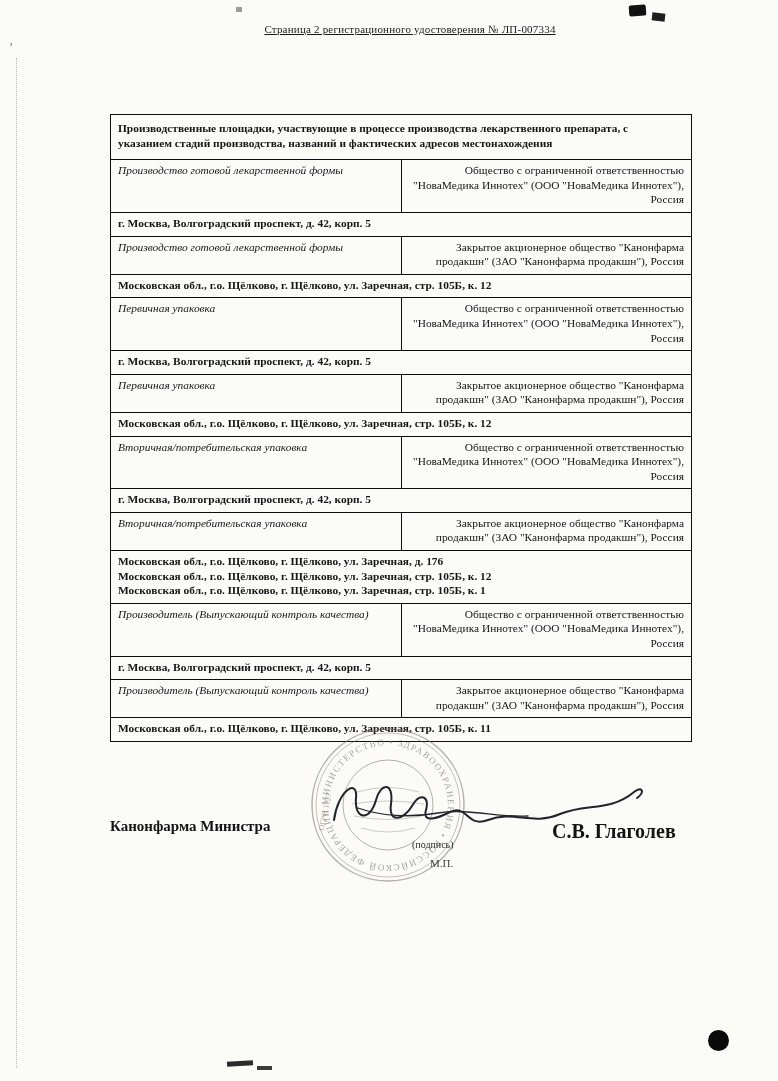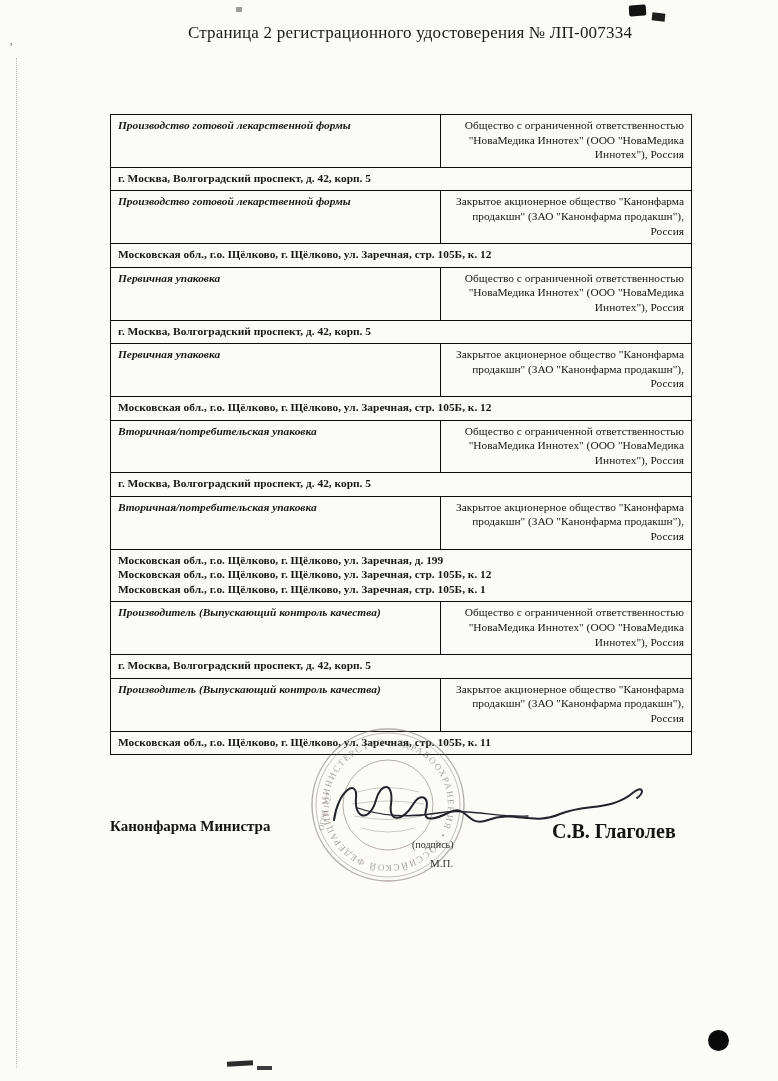--- a/index.html
+++ b/index.html
@@ -16,23 +16,24 @@
     color: #141414;
     overflow: hidden;
   }
 
   .doc-header {
     position: absolute;
     top: 23px;
     left: 60px;
     width: 700px;
     text-align: center;
-    font-size: 17px;
+    font-size: 11px;
     letter-spacing: 0.2px;
     color: #1a1a1a;
+    text-decoration: underline;
   }
 
   table.reg-table {
     position: absolute;
     left: 110px;
     top: 114px;
     width: 582px;
     border-collapse: collapse;
     table-layout: fixed;
     z-index: 1;
@@ -44,21 +45,21 @@
     line-height: 1.28;
     vertical-align: top;
     color: #161616;
   }
   td.title-cell {
     font-weight: 700;
     padding: 6px 7px 9px 7px;
   }
   td.stage-cell {
     width: 330px;
-    font-weight: 700;
+    font-weight: 400;
     font-style: italic;
     padding-bottom: 14px;
   }
   td.company-cell { font-weight: 400; text-align: right; }
   td.address-cell { font-weight: 700; }
 
   .minister-title {
     position: absolute;
     left: 110px;
     top: 818px;
@@ -139,20 +140,23 @@
   <div class="artifact a-top1"></div>
   <div class="artifact a-top2"></div>
   <div class="artifact a-top3"></div>
   <div class="left-dotted-line"></div>
   <span class="left-speck">‚</span>
 
   <div class="doc-header">Страница 2 регистрационного удостоверения № ЛП-007334</div>
 
   <table class="reg-table">
     <tbody>
+        <tr>
+      <td class="title-cell" colspan="2">Производственные площадки, участвующие в процессе производства лекарственного препарата, с указанием стадий производства, названий и фактических адресов местонахождения</td>
+    </tr>
 
     <tr>
       <td class="stage-cell">Производство готовой лекарственной формы</td>
       <td class="company-cell">Общество с ограниченной ответственностью "НоваМедика Иннотех" (ООО "НоваМедика Иннотех"), Россия</td>
     </tr>
     <tr>
       <td class="address-cell" colspan="2">г. Москва, Волгоградский проспект, д. 42, корп. 5</td>
     </tr>
 
     <tr>
@@ -186,21 +190,21 @@
     <tr>
       <td class="address-cell" colspan="2">г. Москва, Волгоградский проспект, д. 42, корп. 5</td>
     </tr>
 
     <tr>
       <td class="stage-cell">Вторичная/потребительская упаковка</td>
       <td class="company-cell">Закрытое акционерное общество "Канонфарма продакшн" (ЗАО "Канонфарма продакшн"), Россия</td>
     </tr>
     <tr>
       <td class="address-cell" colspan="2">
-        <div>Московская обл., г.о. Щёлково, г. Щёлково, ул. Заречная, д. 199</div>
+        <div>Московская обл., г.о. Щёлково, г. Щёлково, ул. Заречная, д. 176</div>
         <div>Московская обл., г.о. Щёлково, г. Щёлково, ул. Заречная, стр. 105Б, к. 12</div>
         <div>Московская обл., г.о. Щёлково, г. Щёлково, ул. Заречная, стр. 105Б, к. 1</div>
       </td>
     </tr>
 
     <tr>
       <td class="stage-cell">Производитель (Выпускающий контроль качества)</td>
       <td class="company-cell">Общество с ограниченной ответственностью "НоваМедика Иннотех" (ООО "НоваМедика Иннотех"), Россия</td>
     </tr>
     <tr>

